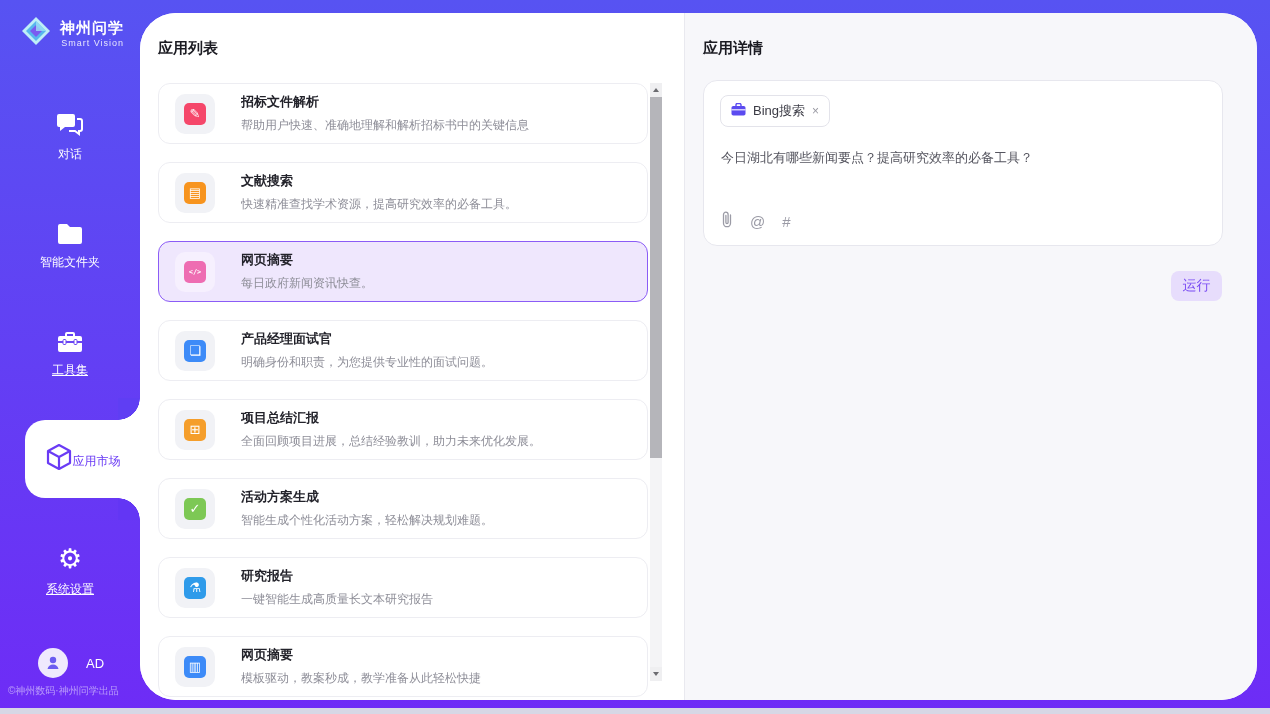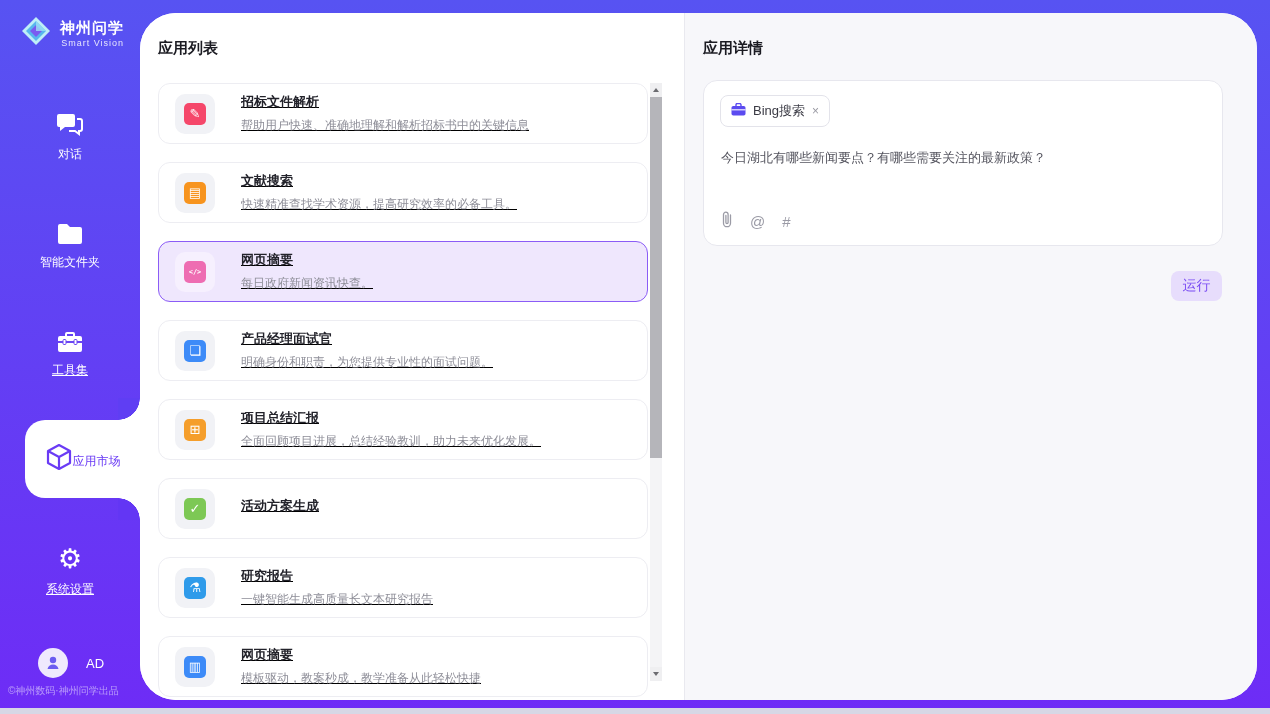--- a/index.html
+++ b/index.html
@@ -21,21 +21,21 @@
   .app-item { position:relative; height:61px; margin-bottom:18px; background:#fff;
               border:1px solid #ededf2; border-radius:12px; display:flex; align-items:center;
               padding:0 16px; cursor:pointer; }
   .app-item.selected { background:#efe7fd; border:1.5px solid #8b5cf6; }
   .app-icon { width:40px; height:40px; border-radius:10px; background:#f1f2f6;
               display:flex; align-items:center; justify-content:center; flex:0 0 auto; }
   .app-item.selected .app-icon { background:#f6f0fe; }
   .glyph { width:22px; height:22px; border-radius:5px; color:#fff; font-size:13px; line-height:22px;
            text-align:center; display:block; font-family:"DejaVu Sans",sans-serif; }
   .glyph.small { font-size:7px; font-weight:bold; font-family:"DejaVu Sans Mono",monospace; }
-  .app-text { margin-left:26px; overflow:hidden;text-decoration:underline; }
+  .app-text { margin-left:26px; overflow:hidden; }
   .app-title { font-size:13px; font-weight:bold; color:#23232b; margin-bottom:6px; white-space:nowrap; }
   .app-desc { font-size:12px; color:#8e8e98; white-space:nowrap; }
 
   
   .scrollbar { position:absolute; left:510px; top:70px; width:12px; height:598px; background:#f4f4f6; }
   .sb-btn { position:absolute; left:0; width:12px; height:14px; background:#efeff1;
             display:flex; align-items:center; justify-content:center; cursor:pointer; }
   .sb-up { top:0; } .sb-down { bottom:0; }
   .tri-up { width:0; height:0; border-left:3px solid transparent; border-right:3px solid transparent;
             border-bottom:4px solid #6b6b70; }
@@ -220,20 +220,21 @@
       <div class="app-desc">全面回顾项目进展，总结经验教训，助力未来优化发展。</div>
     </div>
   </div>
 
   <div class="app-item">
     <div class="app-icon">
               <span class="glyph" style="background: rgb(125, 200, 85);">✓</span>
             </div>
     <div class="app-text">
       <div class="app-title">活动方案生成</div>
+      <div class="app-desc">智能生成个性化活动方案，轻松解决规划难题。</div>
     </div>
   </div>
 
   <div class="app-item">
     <div class="app-icon">
               <span class="glyph" style="background: rgb(47, 155, 234);">⚗</span>
             </div>
     <div class="app-text">
       <div class="app-title">研究报告</div>
       <div class="app-desc">一键智能生成高质量长文本研究报告</div>
@@ -270,21 +271,21 @@
             <svg width="15" height="13" viewBox="0 0 15 13">
               <rect x="0.5" y="3" width="14" height="9.5" rx="1.8" fill="#5b4bf0"></rect>
               <path d="M5 3V1.8A1.3 1.3 0 0 1 6.3 0.5h2.4A1.3 1.3 0 0 1 10 1.8V3" fill="none" stroke="#5b4bf0" stroke-width="1.4"></path>
               <rect x="0.5" y="6.2" width="14" height="1.2" fill="#fff" opacity="0.9"></rect>
             </svg>
           </span>
           <span class="tag-label">Bing搜索</span>
           <span class="tag-close">×</span>
         </div>
 
-        <div class="prompt-text">今日湖北有哪些新闻要点？有哪些需要关注的最新政策？</div>
+        <div class="prompt-text">今日湖北有哪些新闻要点？提高研究效率的必备工具？</div>
 
         <div class="input-icons">
           <span>
             <svg width="12" height="17" viewBox="0 0 12 17">
               <path d="M9.5 4v8.2a3.5 3.5 0 0 1-7 0V3.5a2.3 2.3 0 0 1 4.6 0v8a1.1 1.1 0 0 1-2.2 0V4.5" fill="none" stroke="#9b9ba6" stroke-width="1.3" stroke-linecap="round"></path>
             </svg>
           </span>
           <span class="ticon">@</span>
           <span class="ticon">#</span>
         </div>

